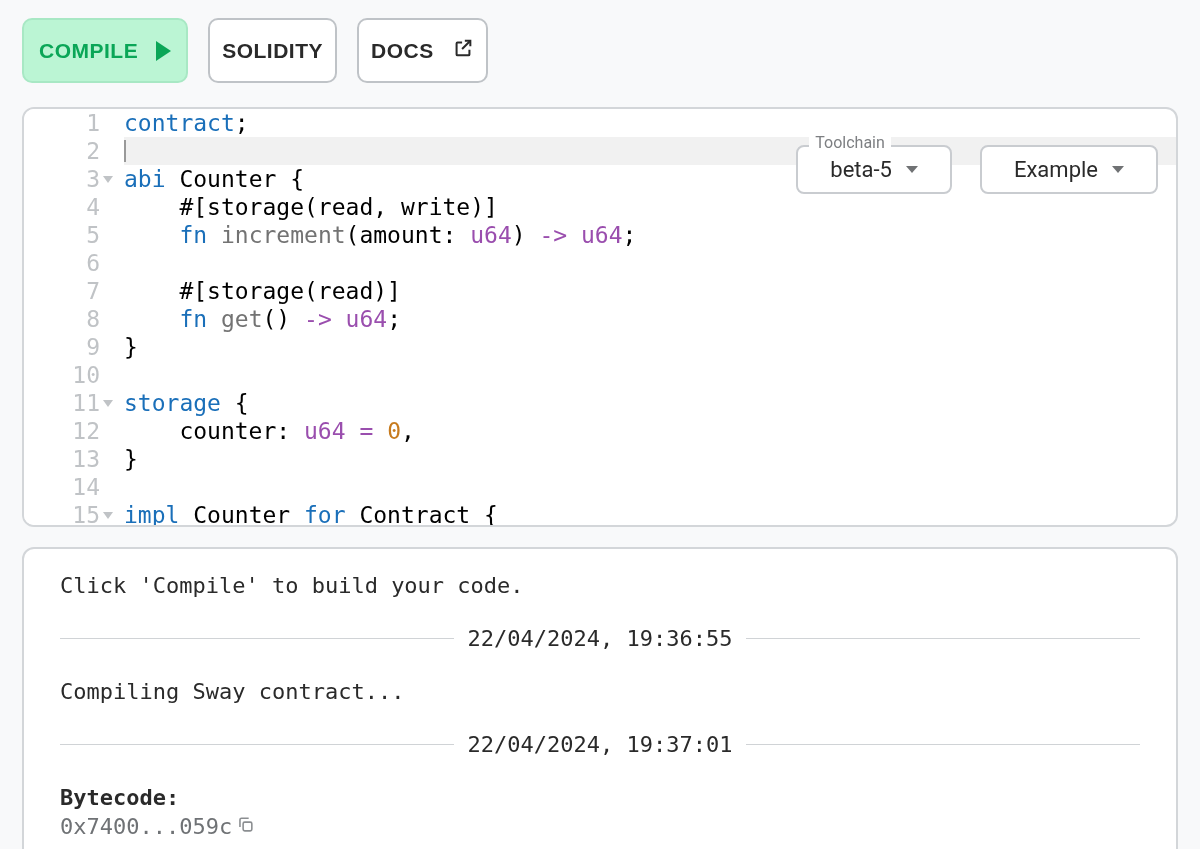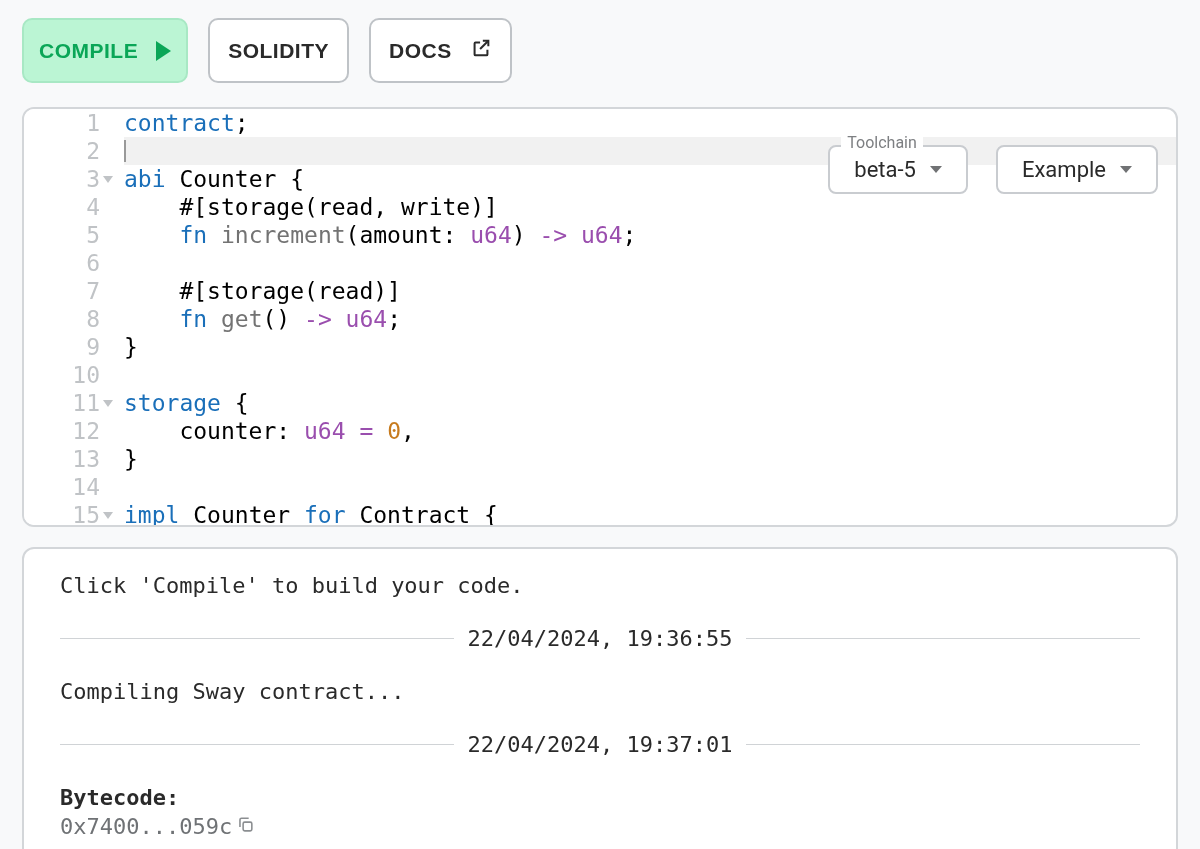--- a/index.html
+++ b/index.html
@@ -12,21 +12,21 @@
     .toolbar {
       display: flex;
       gap: 20px;
       margin-bottom: 24px;
     }
     .btn {
       display: inline-flex;
       align-items: center;
       justify-content: center;
       gap: 18px;
-      padding: 17px 18px;
+      padding: 17px 12px;
       border-radius: 10px;
       font-size: 21px;
       font-weight: 600;
       letter-spacing: 0.5px;
       cursor: pointer;
       border: 2px solid #bfc3c7;
       background: #fff;
       color: #2a2a2a;
     }
     .btn-compile {
@@ -113,21 +113,21 @@
       top: -12px; left: 13px;
       font-size: 16px;
       color: #7d7f82;
       background: #fff;
       padding: 0 6px;
     }
     .select {
       display: inline-flex;
       align-items: center;
       gap: 14px;
-      padding: 10px 24px;
+      padding: 10px 32px;
       border: 2px solid #c9ccd0;
       border-radius: 8px;
       background: #fff;
       font-size: 22px;
       color: #2a2a2a;
       cursor: pointer;
     }
     .caret {
       width: 0; height: 0;
       border-left: 6px solid transparent;

